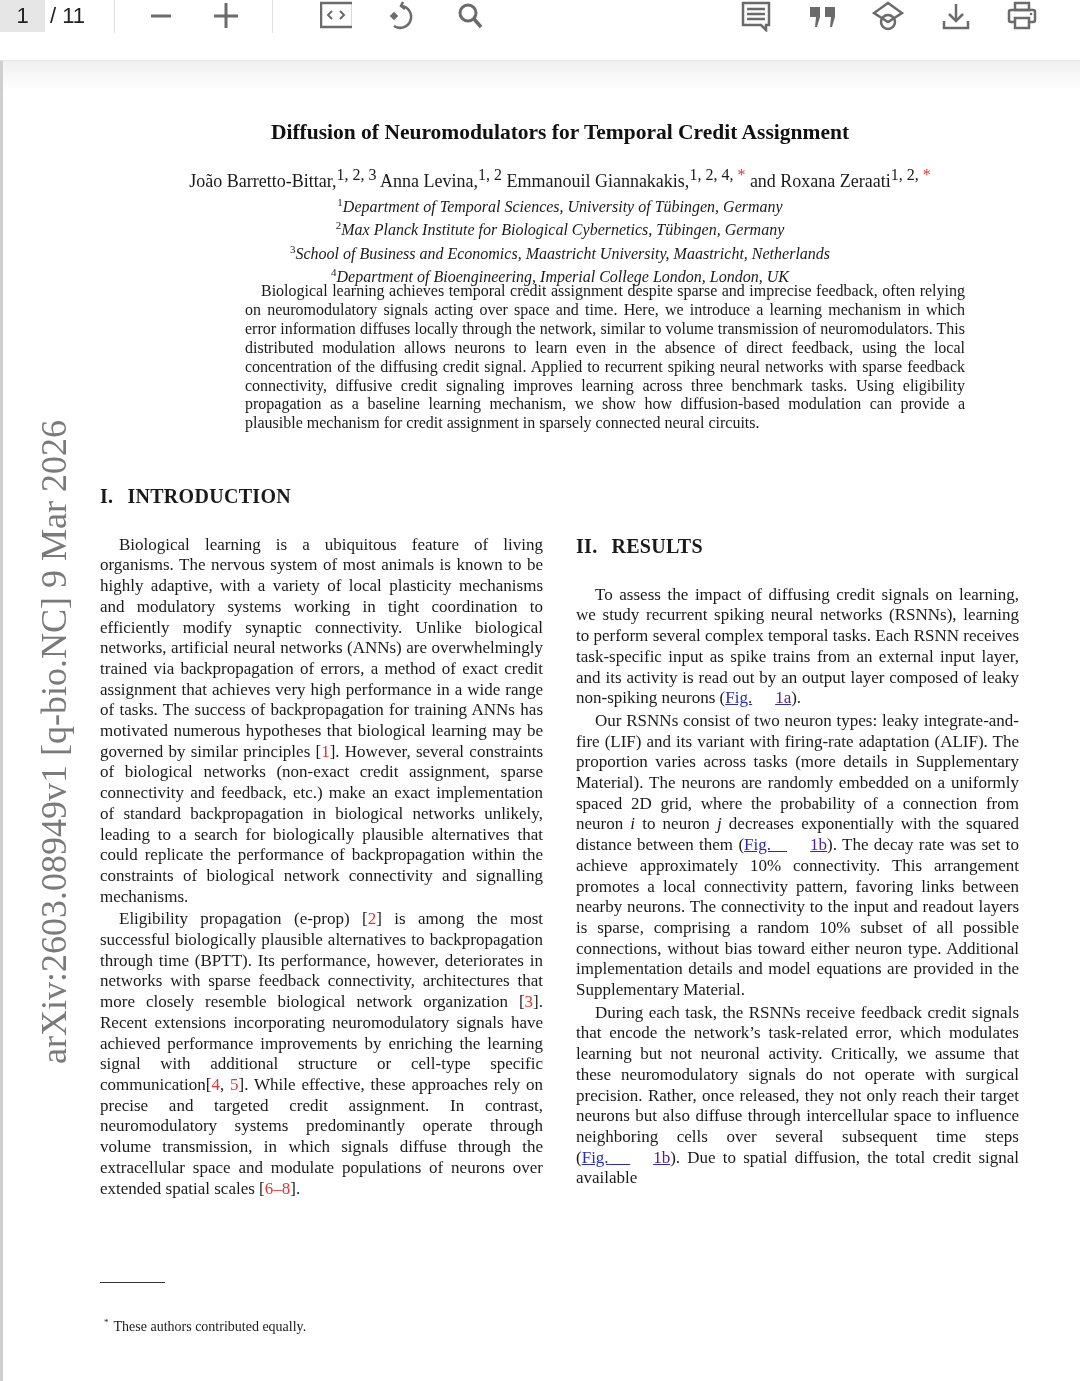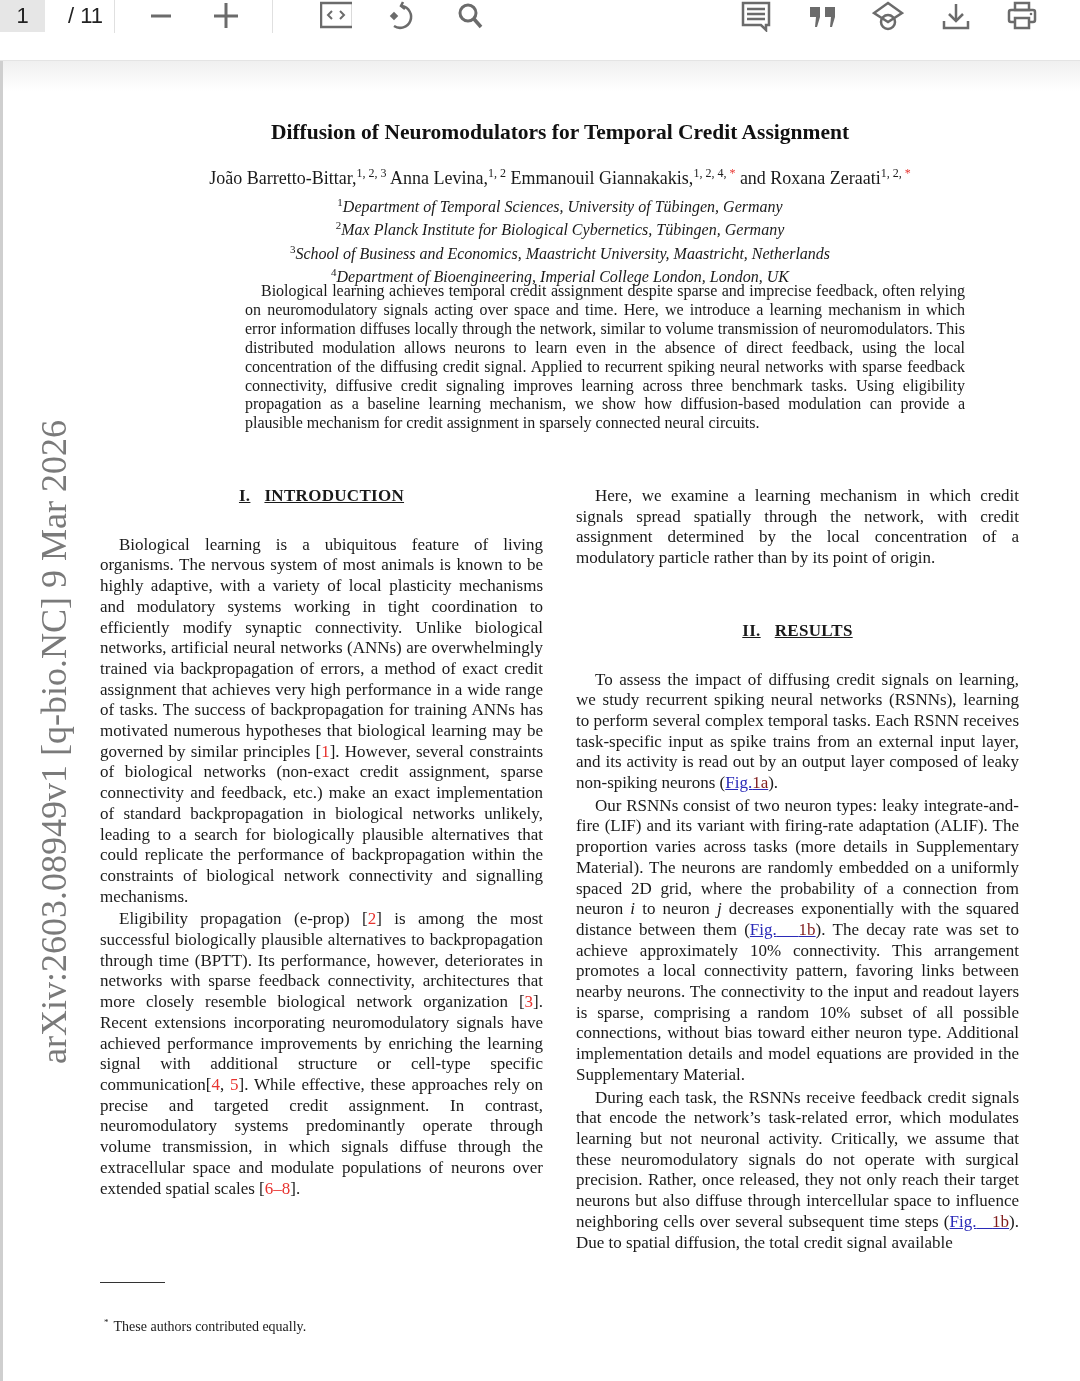--- a/index.html
+++ b/index.html
@@ -15,21 +15,21 @@
     position: absolute; left: 0; top: 0; width: 1080px; height: 36px;
     background: #ffffff;
   }
   .page-num-box {
     position: absolute; left: 0; top: 0; width: 45px; height: 32px;
     background: #e6e6e6;
     font-family: "Liberation Sans", "DejaVu Sans", sans-serif;
     font-size: 22px; color: #222; line-height: 32px; text-align: center;
   }
   .page-total {
-    position: absolute; left: 68px; top: 0; height: 32px; line-height: 32px;
+    position: absolute; left: 50px; top: 0; height: 32px; line-height: 32px;
     font-family: "Liberation Sans", "DejaVu Sans", sans-serif;
     font-size: 22px; color: #222;
   }
   .tb-sep { position: absolute; top: 0; width: 1px; height: 33px; background: #e0e0e0; }
   .tb-icon { position: absolute; top: 0; width: 36px; height: 32px; display: flex; align-items: center; justify-content: center; cursor: pointer; }
   .tb-icon svg { width: 32px; height: 32px; }
   
   .viewer-top {
     position: absolute; left: 0; top: 60px; width: 1080px; height: 30px;
     border-top: 1px solid #e4e4e4;
@@ -40,44 +40,44 @@
   }
 
   .title {
     position: absolute; left: 0; top: 120px; width: 1120px; text-align: center;
     font-size: 21.5px; font-weight: bold; color: #111;
   }
   .authors {
     position: absolute; left: 0; top: 166px; width: 1120px; text-align: center;
     font-size: 18px; color: #1a1a1a;
   }
-  .authors sup { font-size: 12px; }
+  .authors sup { font-size: 16px; }
   .star { color: #e8322e; }
   .affils { position: absolute; left: 0; top: 193px; width: 1120px; text-align: center; }
   .affil { font-style: italic; font-size: 16px; line-height: 19px; color: #1a1a1a; }
   .affil sup { font-style: normal; font-size: 11px; }
 
   .abstract {
     position: absolute; left: 200px; top: 282px; width: 720px;
     font-size: 16px; line-height: 18.9px; text-align: justify; text-indent: 16px;
     hyphens: manual;
     margin-left: 45px;
   }
 
   .col { position: absolute; width: 443px; font-size: 17px; line-height: 20.7px; }
   .col-left { left: 100px; top: 486px; }
   .col-right { left: 576px; top: 486px; }
   .section-head {
-    text-align: center; font-weight: bold; font-size: 17px; letter-spacing: 0.3px; text-decoration: underline;
+    font-weight: bold; font-size: 20px; letter-spacing: 0.3px;
   }
   .section-head .num { margin-right: 14px; }
   .para { text-align: justify; text-indent: 19px; margin: 0 0 2px 0; }
   .cite { color: #e8322e; }
   .figref { color: #2a2ab8; text-decoration: underline; }
-  .figref .fnum { color: #7f1d1d; }
+  .figref .fnum { color: #4c1d95; margin-left: 23px; }
 
   .footnote-rule { position: absolute; left: 100px; top: 1282px; width: 65px; height: 1px; background: #333; }
   .footnote { position: absolute; left: 104px; top: 1317px; font-size: 14px; color: #1a1a1a; text-align: right; }
   .footnote sup { font-size: 9px; margin-right: 5px; }
 
   .arxiv-stamp {
     position: absolute; left: 54px; top: 742px;
     transform: translate(-50%, -50%) rotate(-90deg);
     white-space: nowrap;
     font-size: 36px; color: #7a7a7a;
@@ -191,21 +191,20 @@
 <div class="col col-left">
   <div class="section-head">
     <span class="num">I.</span><span>INTRODUCTION</span>
   </div>
   <div style="height:28px"></div>
   <p class="para"><span>Biological learning is a ubiquitous feature of living organisms. The nervous system of most animals is known to be highly adaptive, with a variety of local plasticity mechanisms and modulatory systems working in tight coordination to efficiently modify synaptic connectivity. Unlike biological networks, artificial neural networks (ANNs) are overwhelmingly trained via backpropagation of errors, a method of exact credit assignment that achieves very high performance in a wide range of tasks. The success of backpropagation for training ANNs has motivated numerous hypotheses that biological learning may be governed by similar principles [</span><a class="cite">1</a><span>]. However, several constraints of biological networks (non-exact credit assignment, sparse connectivity and feedback, etc.) make an exact implementation of standard backpropagation in biological networks unlikely, leading to a search for biologically plausible alternatives that could replicate the performance of backpropagation within the constraints of biological network connectivity and signalling mechanisms.</span></p>
   <p class="para"><span>Eligibility propagation (e-prop) [</span><a class="cite">2</a><span>] is among the most successful biologically plausible alternatives to backpropagation through time (BPTT). Its performance, however, deteriorates in networks with sparse feedback connectivity, architectures that more closely resemble biological network organization [</span><a class="cite">3</a><span>]. Recent extensions incorporating neuromodulatory signals have achieved performance improvements by enriching the learning signal with additional structure or cell-type specific communication[</span><a class="cite">4</a><span>, </span><a class="cite">5</a><span>]. While effective, these approaches rely on precise and targeted credit assignment. In contrast, neuromodulatory systems predominantly operate through volume transmission, in which signals diffuse through the extracellular space and modulate populations of neurons over extended spatial scales [</span><a class="cite">6–8</a><span>].</span></p>
 </div>
 
 <div class="col col-right">
-  <p class="para">Here, we examine a learning mechanism in which credit signals spread spatially through the network, with credit assignment determined by the local concentration of a modulatory particle rather than by its point of origin.</p>
   <div style="height:50px"></div>
   <div class="section-head">
     <span class="num">II.</span><span>RESULTS</span>
   </div>
   <div style="height:28px"></div>
   <p class="para"><span>To assess the impact of diffusing credit signals on learning, we study recurrent spiking neural networks (RSNNs), learning to perform several complex temporal tasks.  Each RSNN receives task-specific input as spike trains from an external input layer, and its activity is read out by an output layer composed of leaky non-spiking neurons (</span><a class="figref"><span>Fig.</span><span class="fnum">1a</span></a><span>).</span></p>
   <p class="para"><span>Our RSNNs consist of two neuron types:  leaky integrate-and-fire (LIF) and its variant with firing-rate adaptation (ALIF). The proportion varies across tasks (more details in Supplementary Material).  The neurons are randomly embedded on a uniformly spaced 2D grid, where the probability of a connection from neuron </span><i>i</i><span> to neuron </span><i>j</i><span> decreases exponentially with the squared distance between them (</span><a class="figref"><span>Fig.</span>&nbsp;&nbsp;&nbsp;<span class="fnum">1b</span></a><span>).  The decay rate was set to achieve approximately 10% connectivity. This arrangement promotes a local connectivity pattern, favoring links between nearby neurons.  The connectivity to the input and readout layers is sparse, comprising a random 10% subset of all possible connections, without bias toward either neuron type.  Additional implementation details and model equations are provided in the Supplementary Material.</span></p>
   <p class="para"><span>During each task, the RSNNs receive feedback credit signals that encode the network’s task-related error, which modulates learning but not neuronal activity.  Critically, we assume that these neuromodulatory signals do not operate with surgical precision.  Rather, once released, they not only reach their target neurons but also diffuse through intercellular space to influence neighboring cells over several subsequent time steps (</span><a class="figref"><span>Fig.</span>&nbsp;&nbsp;&nbsp;<span class="fnum">1b</span></a><span>). Due to spatial diffusion, the total credit signal available</span></p>
 </div>
 

